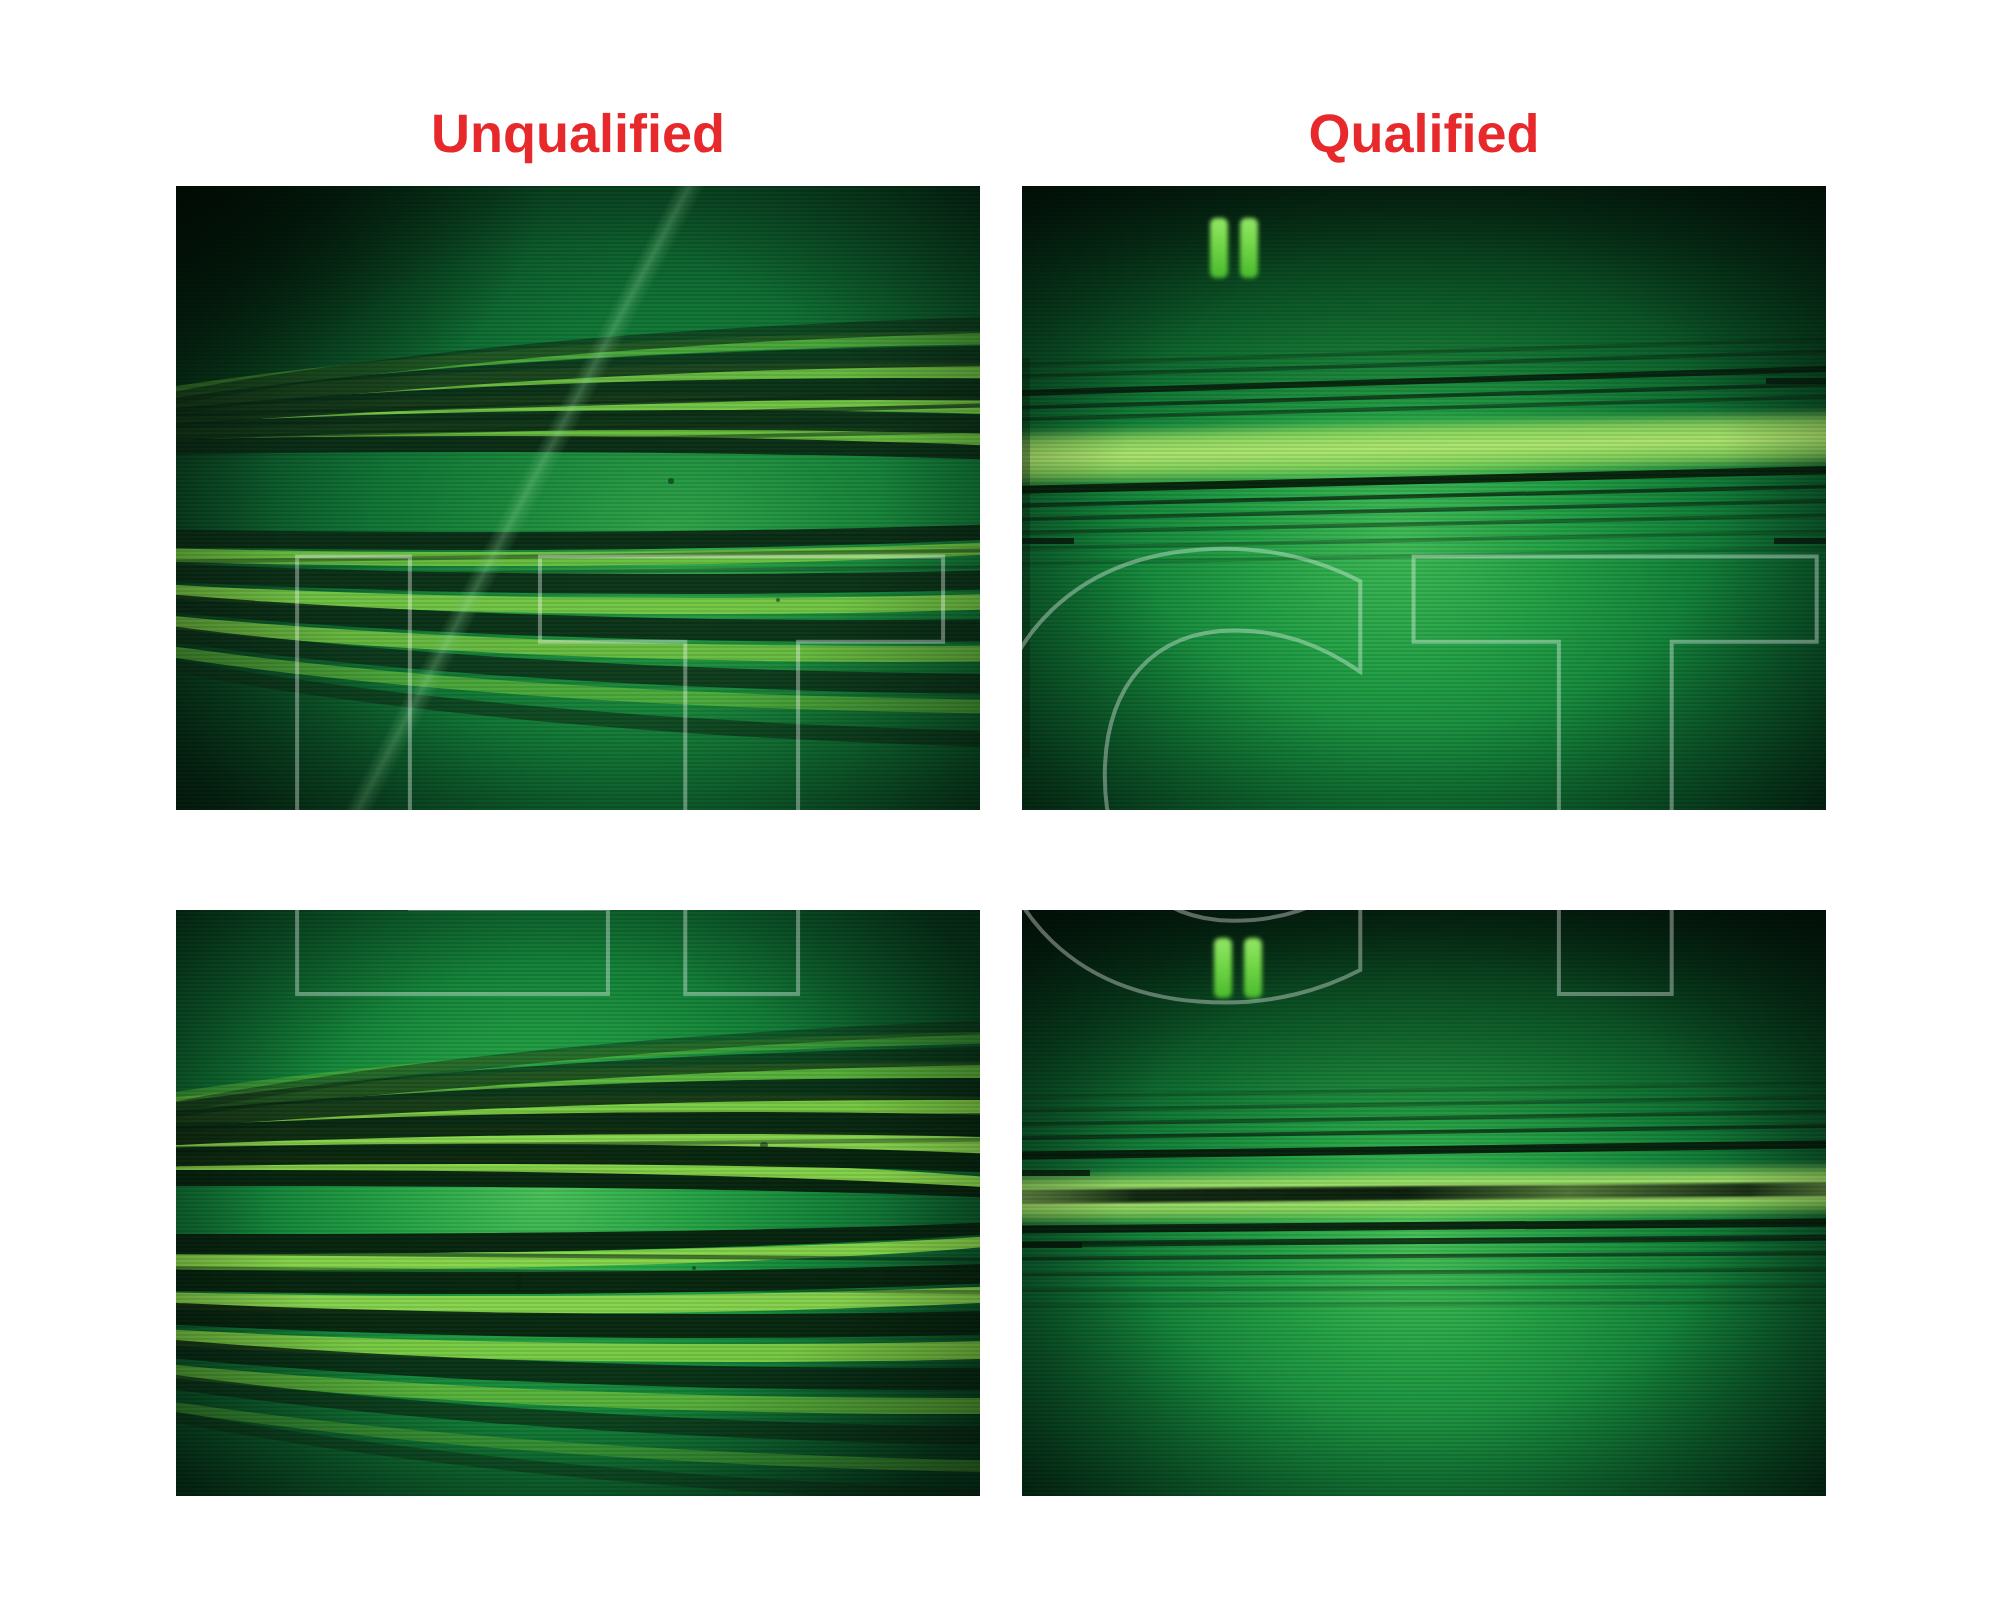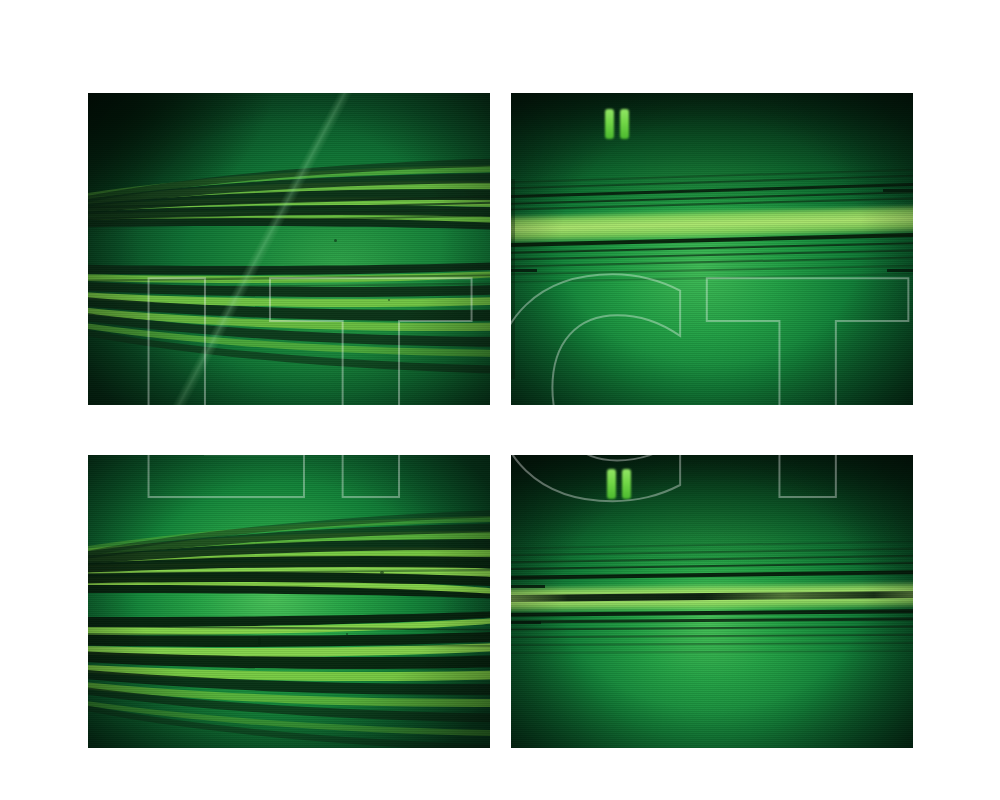--- a/index.html
+++ b/index.html
@@ -131,21 +131,23 @@
     user-select:none;
     transform:translateY(-6px);
     margin-left:37px;
   }
 </style>
 </head>
 <body>
 
 <div id="stage">
 
-
+  <div class="col-label" id="label-unqualified">Unqualified</div>
+
+  <div class="col-label" id="label-qualified">Qualified</div>
 
   <div class="panel" id="panel-tl">
     <div class="layer base-glow" style="background:radial-gradient(ellipse 70% 70% at 62% 58%, #31a74a 0%, #1a8a3c 30%, #0f7334 55%, #0a5026 78%, #063318 100%);"></div>
 
     <div class="fringe-wrap">
       <div class="arc" style="left:-300px;  top:124px; width:900px;  height:58px;  border-width:9px;  border-color:#0a2a14; opacity:.95;"></div>
       <div class="arc" style="left:-310px;  top:118px; width:930px;  height:72px;  border-width:7px;  border-color:#74c63f; opacity:.85;"></div>
       <div class="arc" style="left:-250px;  top:112px; width:1000px; height:92px;  border-width:10px; border-color:#0b2c15; opacity:.92;"></div>
       <div class="arc" style="left:-260px;  top:104px; width:1040px; height:110px; border-width:8px;  border-color:#80cf46; opacity:.86;"></div>
       <div class="arc" style="left:-210px;  top:96px;  width:1120px; height:132px; border-width:11px; border-color:#0a2a14; opacity:.90;"></div>

